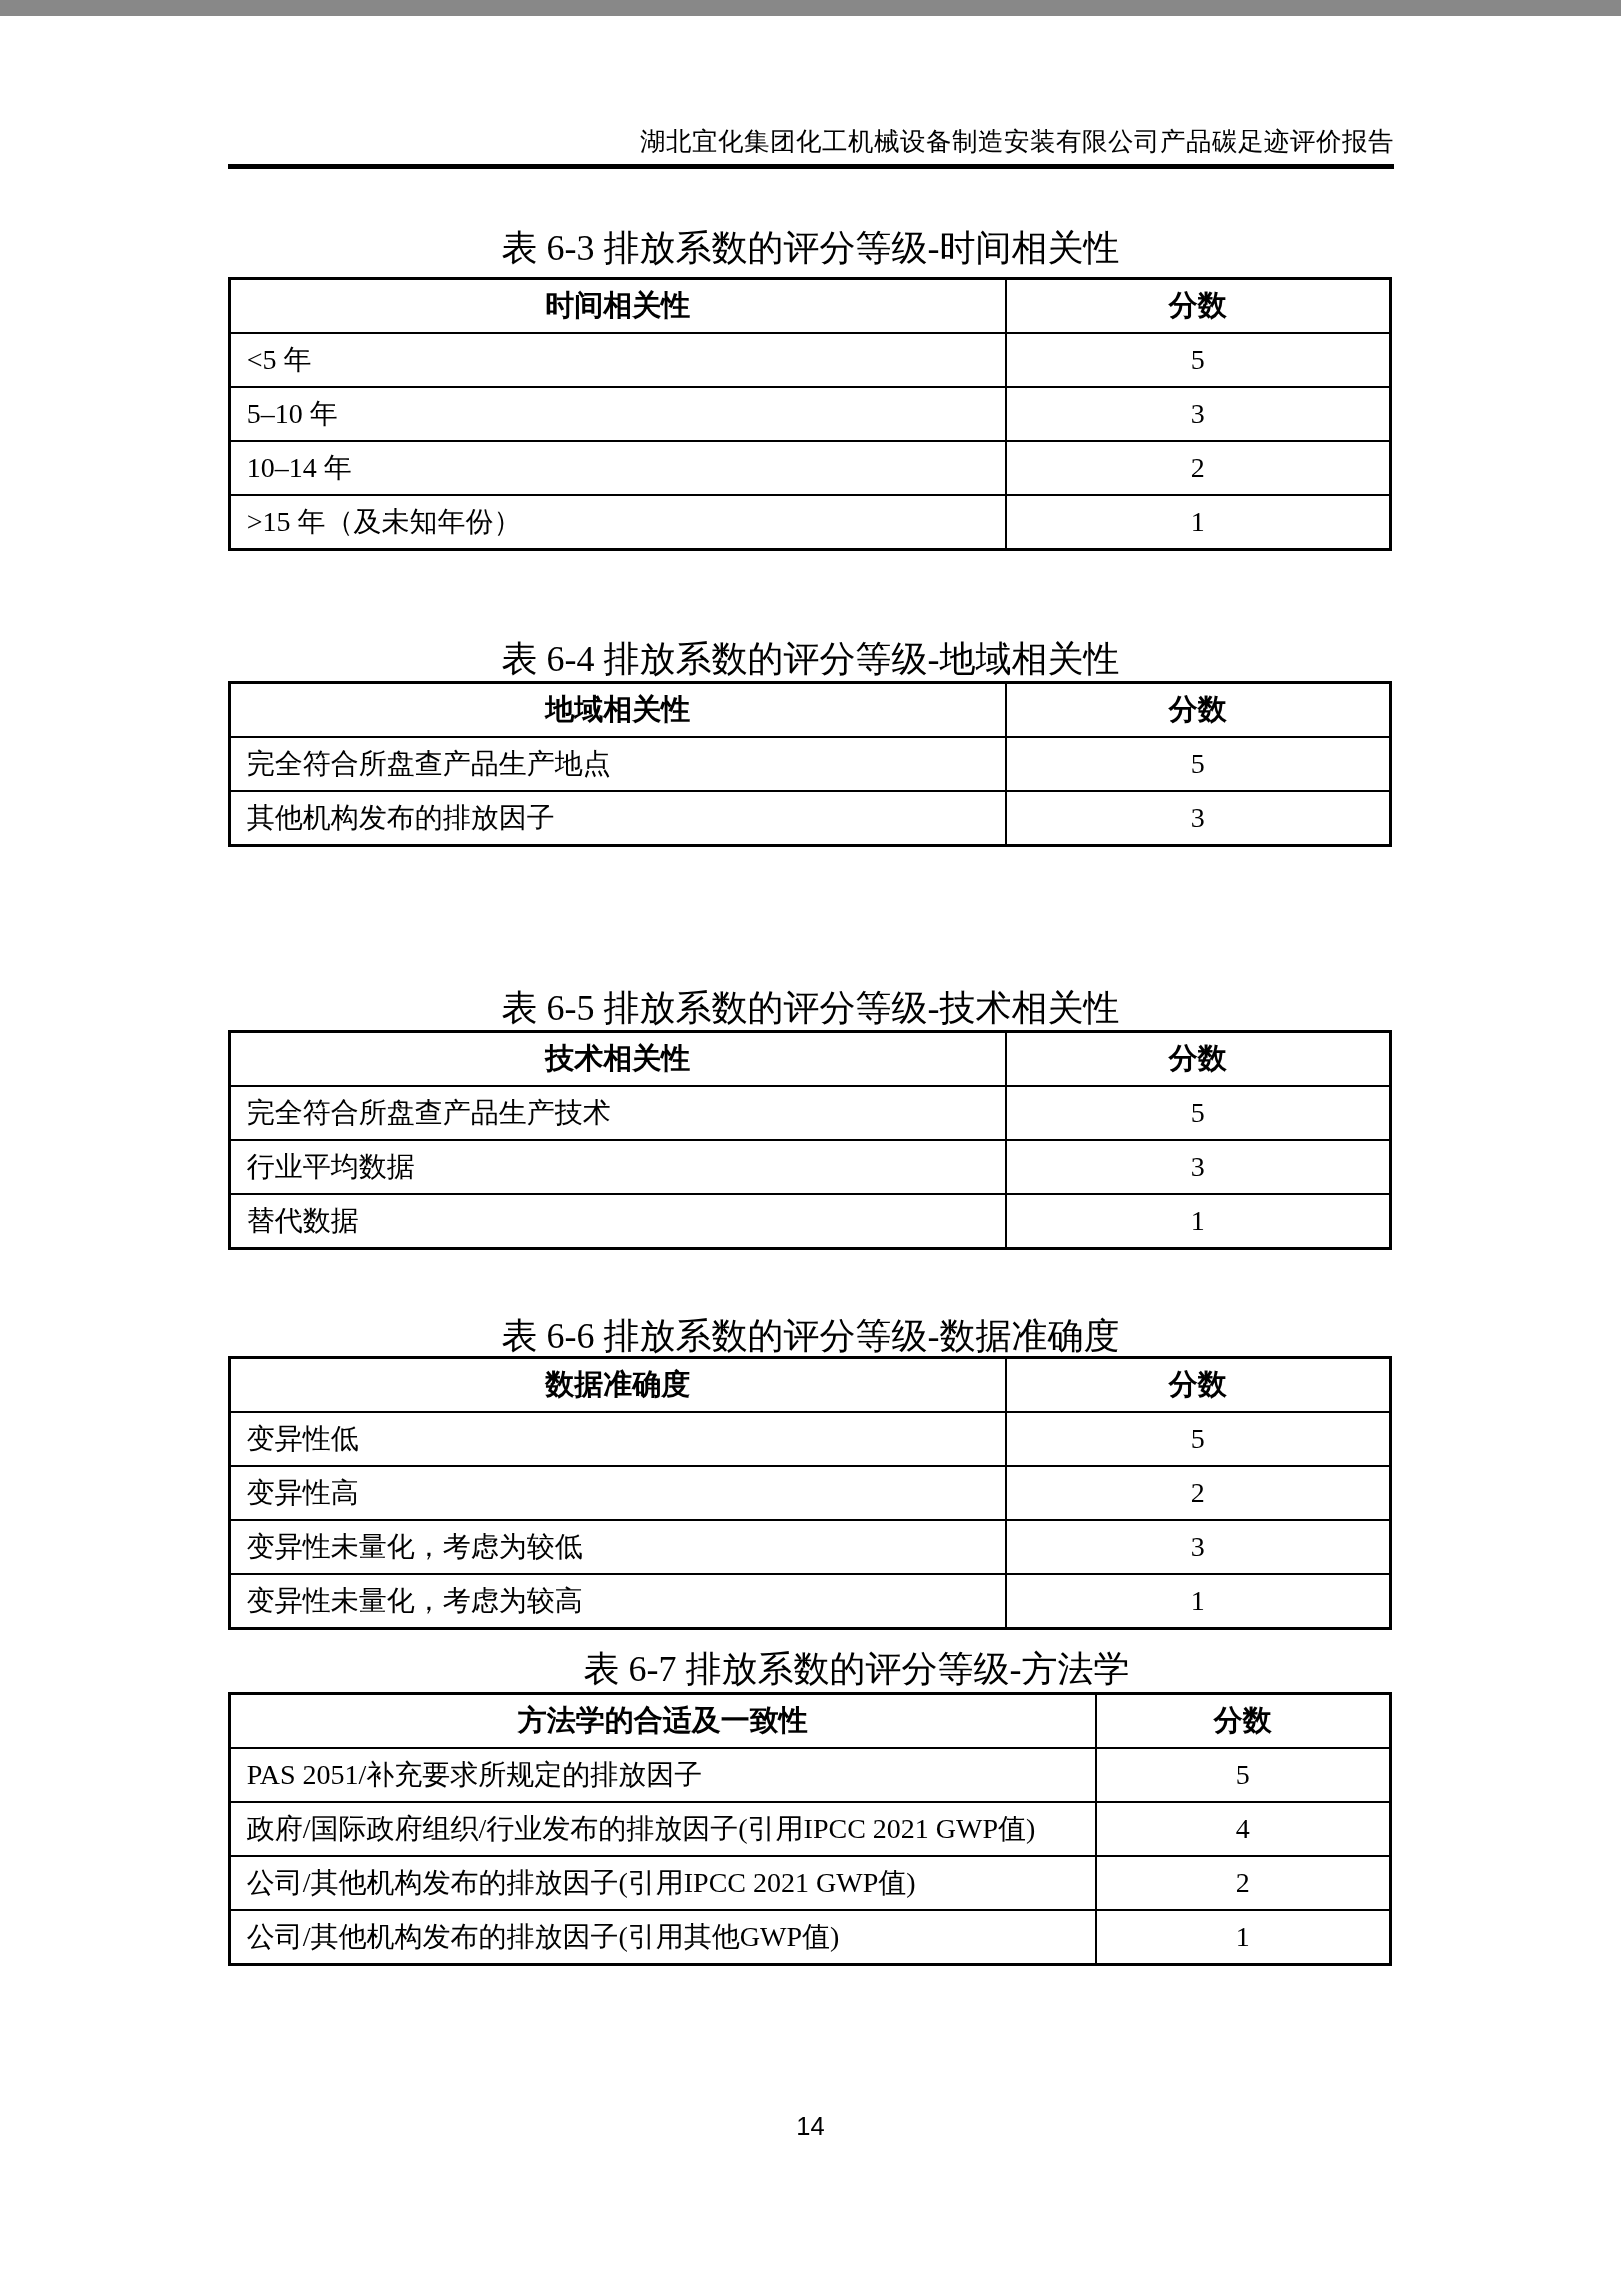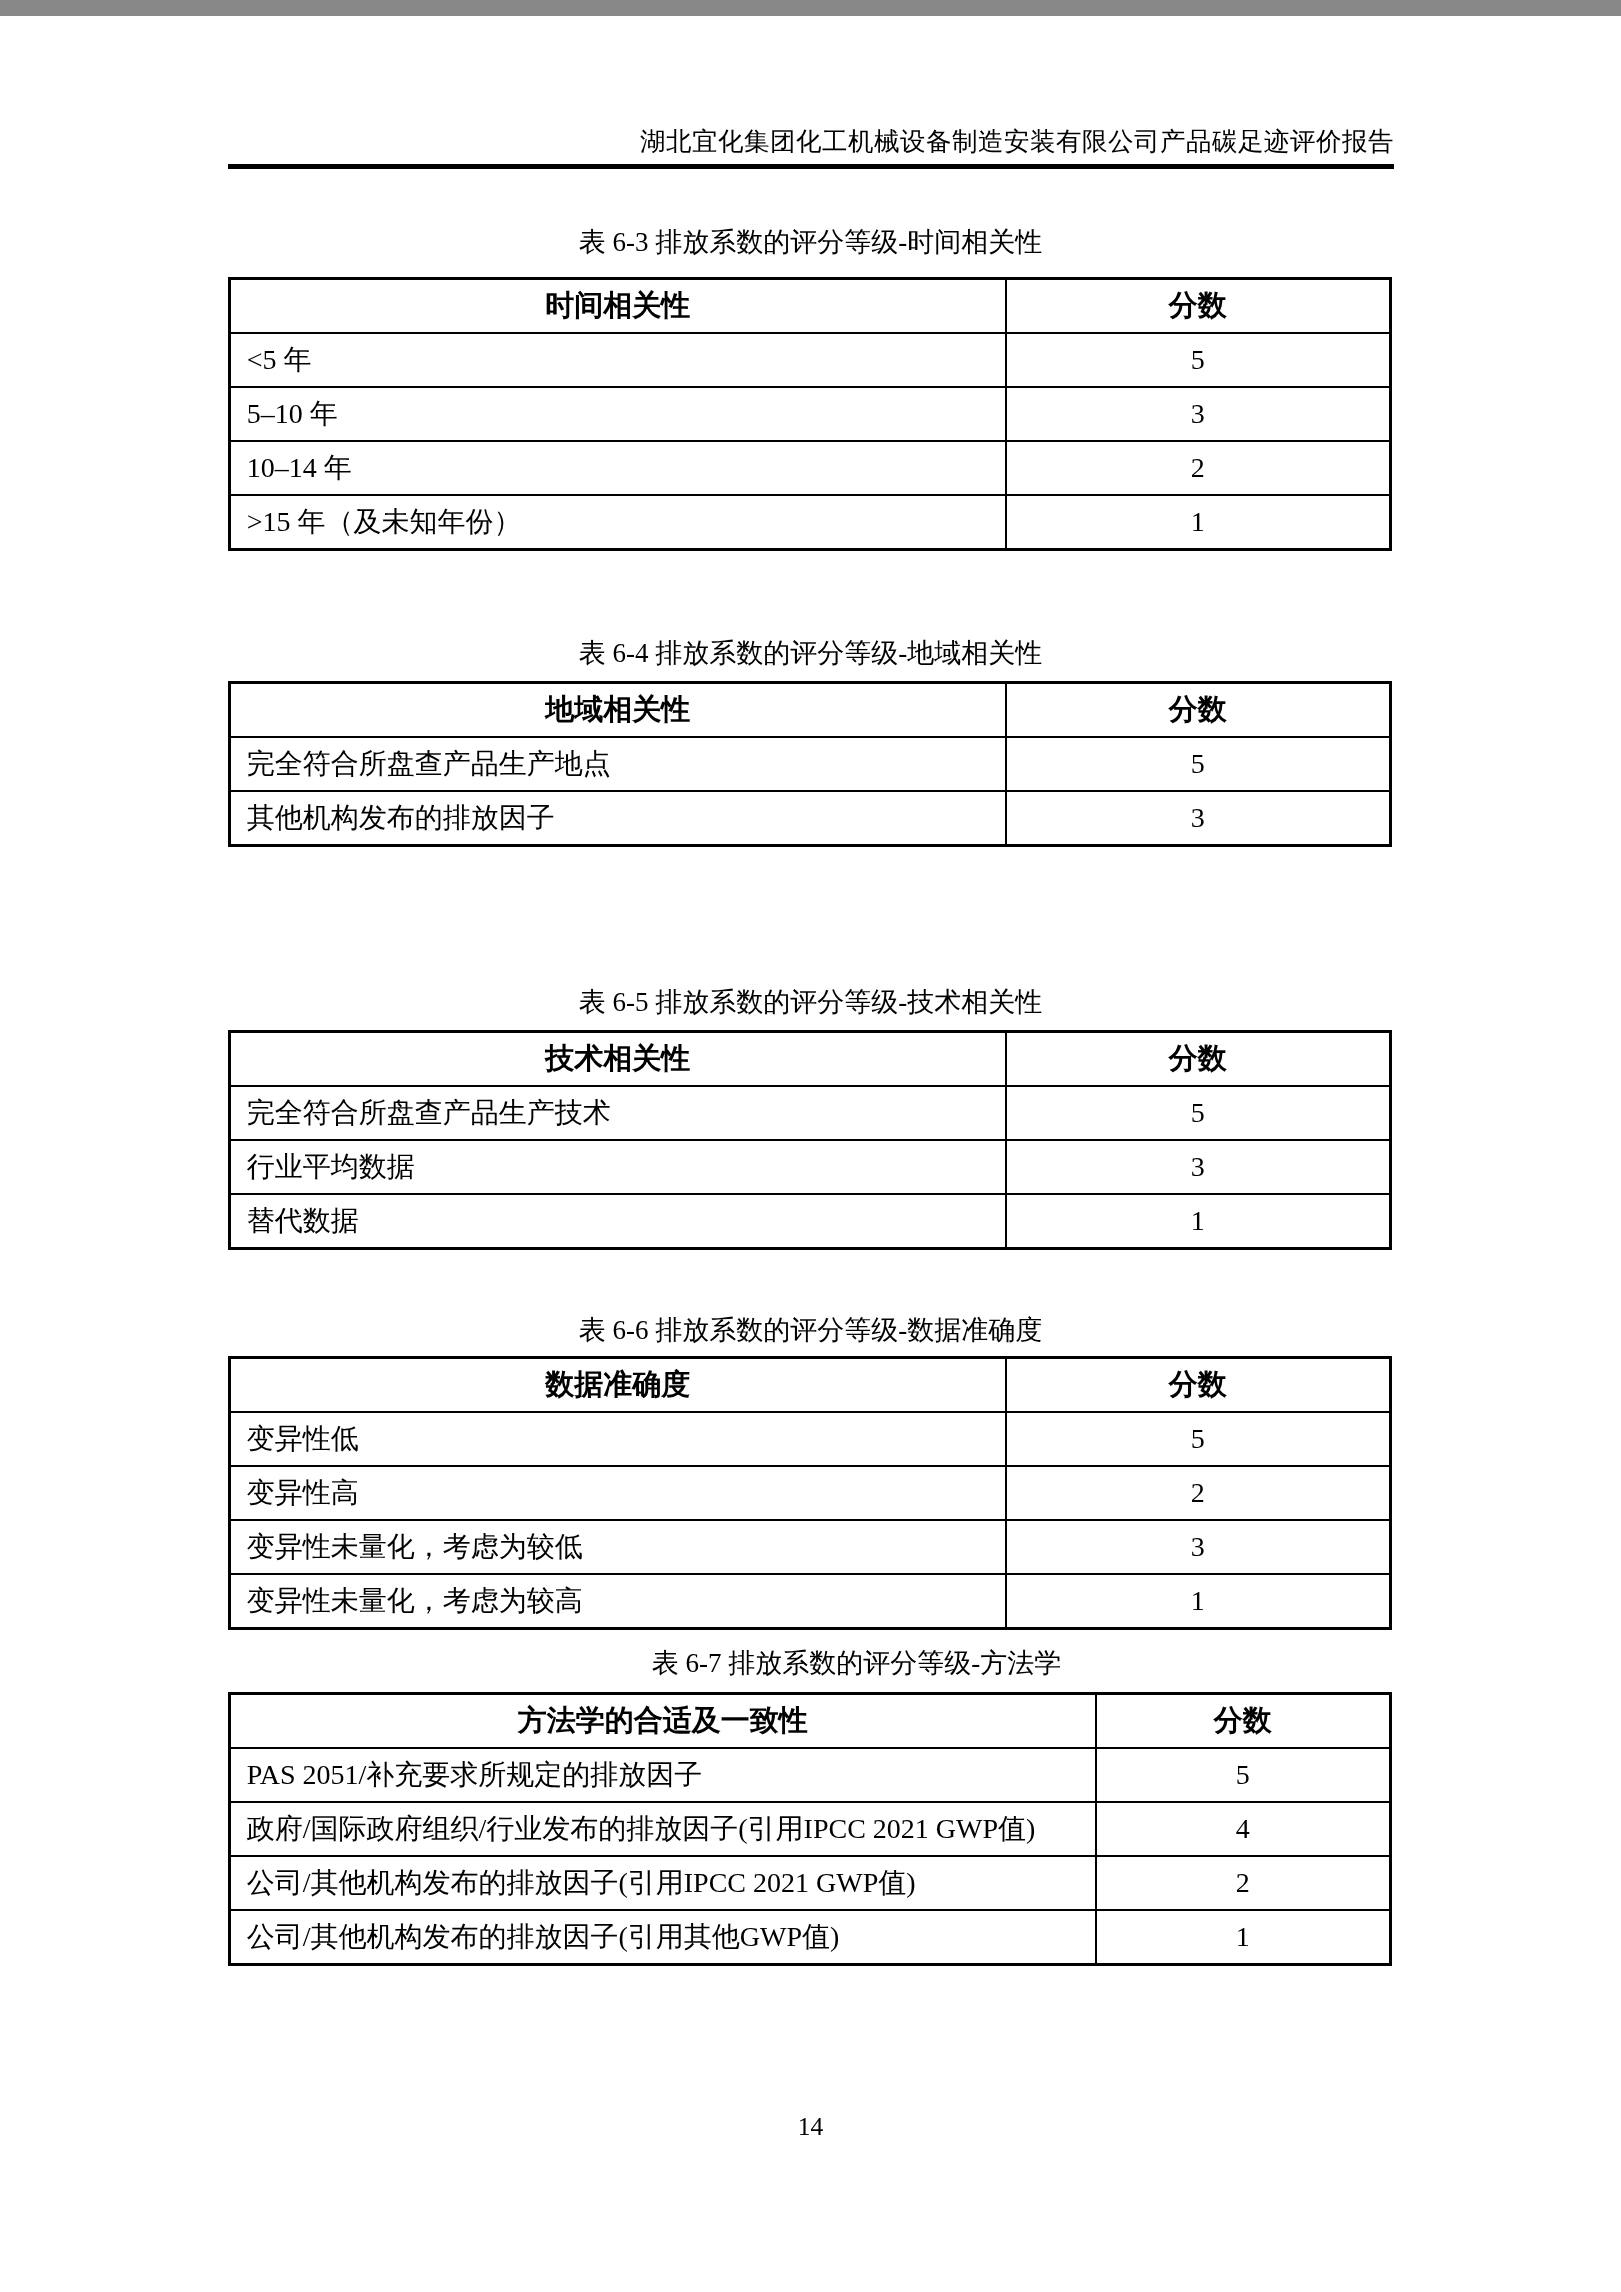--- a/index.html
+++ b/index.html
@@ -15,21 +15,21 @@
   .doc-header {
     position:absolute; top:108px; left:228px; width:1166px;
     text-align:right; font-size:25.5px; letter-spacing:0.5px;
   }
   .header-rule {
     position:absolute; top:148px; left:228px; width:1166px; height:4.9px;
     background:#000000;
   }
   .tbl-title {
     position:absolute; left:0; width:100%;
-    text-align:center; font-size:27px;
+    text-align:center; font-size:36px;
   }
   table.score-table {
     position:absolute; left:228px; width:1161px;
     border-collapse:collapse; table-layout:fixed;
     border:3.9px solid #000000;
   }
   table.score-table th, table.score-table td {
     border:2.9px solid #000000;
     height:52px;
     box-sizing:content-box;
@@ -41,21 +41,21 @@
   }
   td.lbl {
     font-size:28px; text-align:left; padding:0 3.9px 0 15.7px; white-space:nowrap;
   }
   td.val {
     font-size:28px; text-align:center; padding:0;
   }
   .page-number {
     position:absolute; top:2096px; left:0; width:100%;
     text-align:center; font-size:25.5px;
-    font-family:Liberation Serif, serif;
+    font-family:Liberation Sans, sans-serif;
   }
   
   #title-0 { top:208px; }  #table-0 { top:261px;padding-left:8px; }
   #title-1 { top:619px; }  #table-1 { top:665px; }
   #title-2 { top:968px; }  #table-2 { top:1014px; }
   #title-3 { top:1296px; } #table-3 { top:1340px; }
   #title-4 { top:1629px;padding-left:46px; } #table-4 { top:1676px; }
 </style>
 </head>
 <body>

